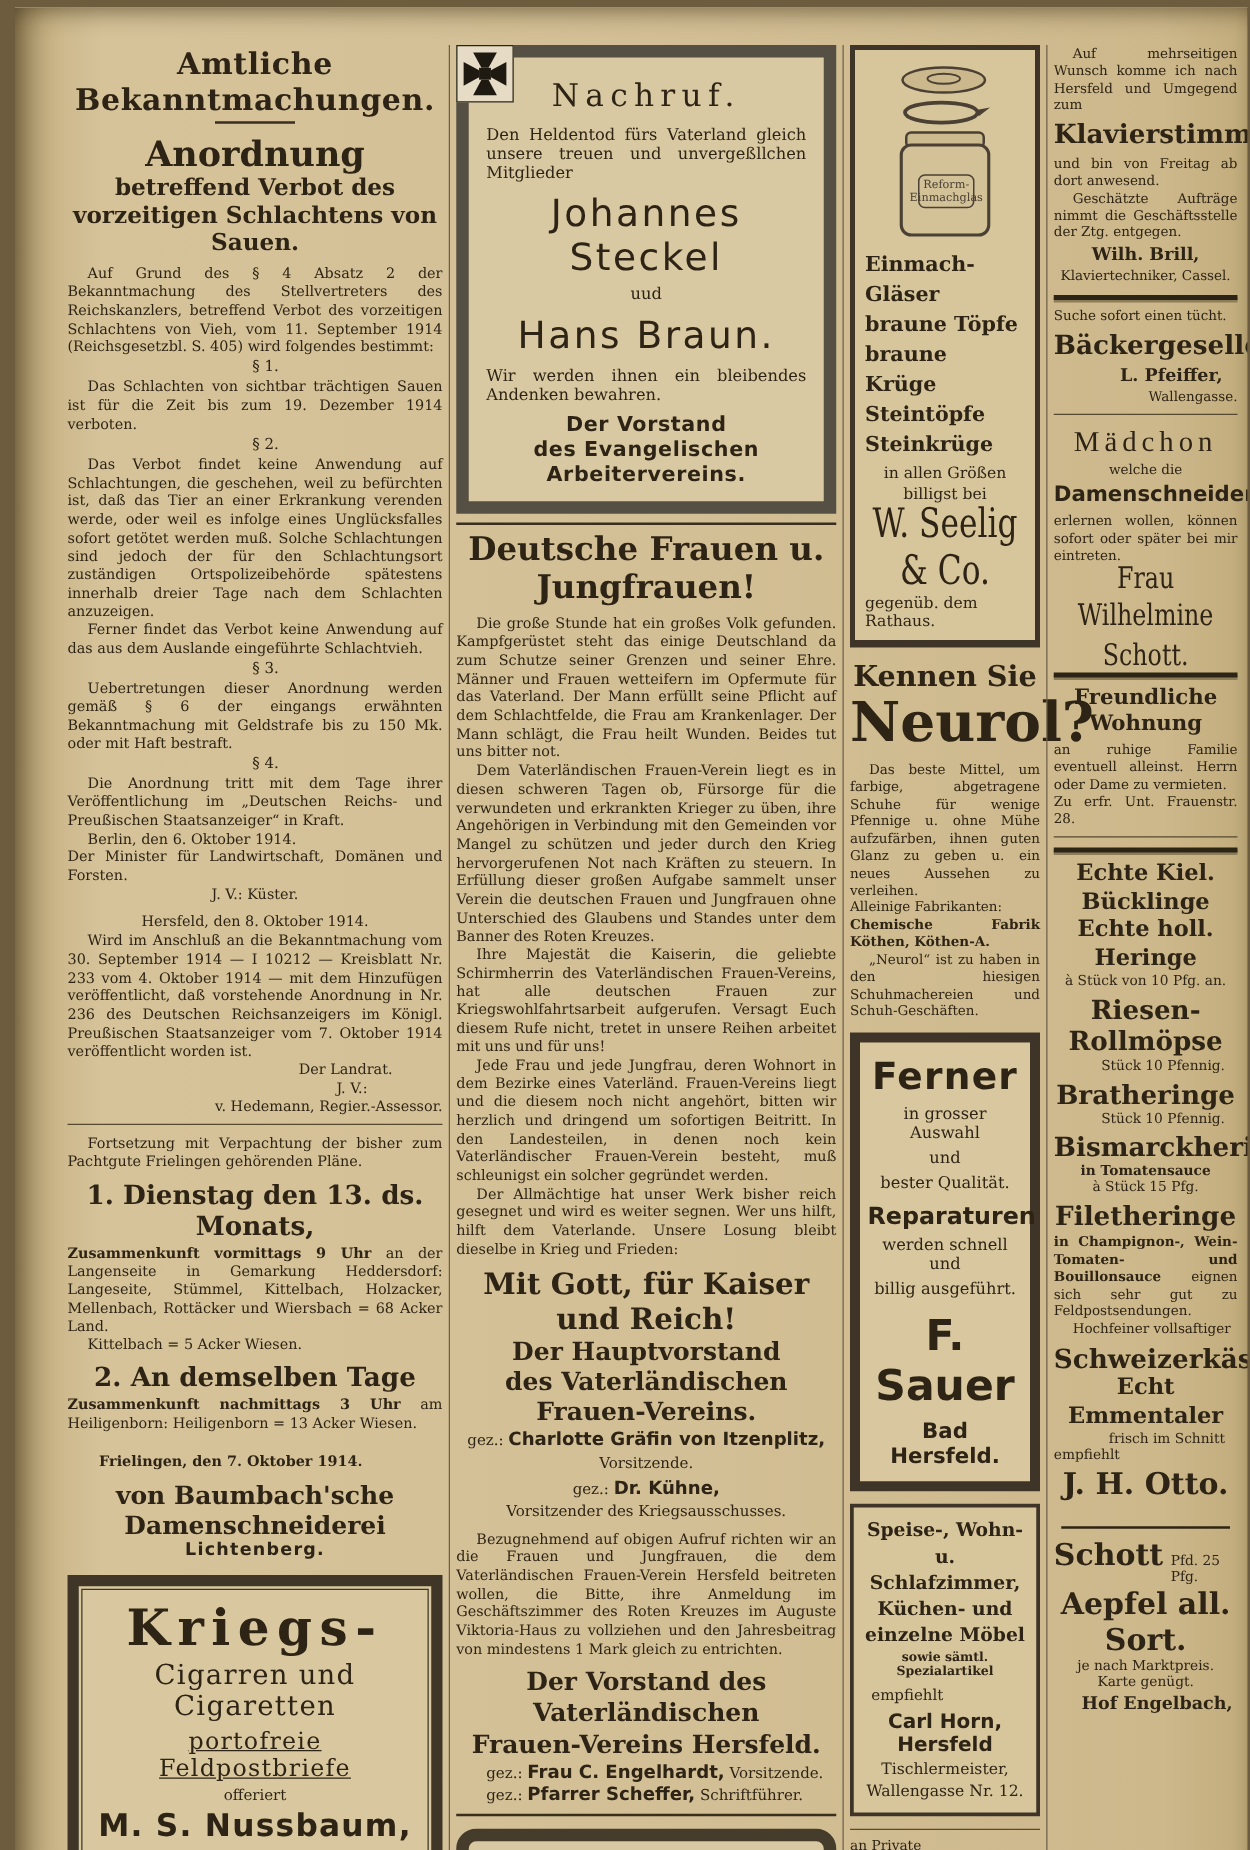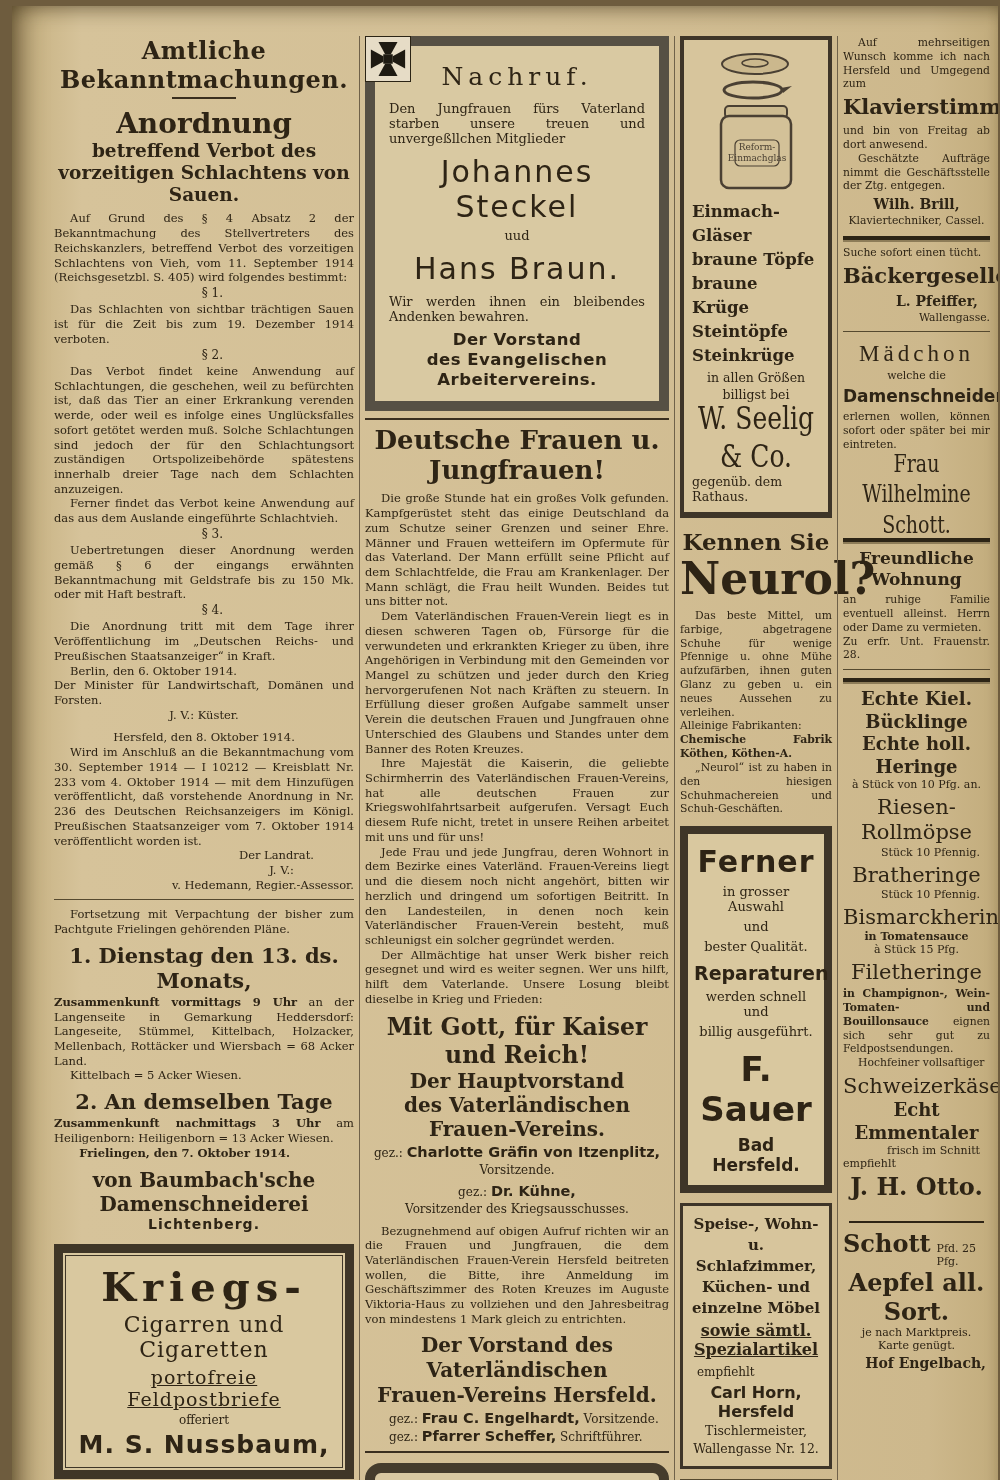--- a/index.html
+++ b/index.html
@@ -77,38 +77,38 @@
   .ad-schirme { border:8px solid #3e3528; background:#d9c89f; margin-top:10px; padding:10px 6px; text-align:center; }
   .sch-title { font-family:"DejaVu Sans", sans-serif; font-weight:bold; font-size:30px; letter-spacing:1px; }
   .sch-l { font-size:13px; margin-top:5px; }
   .sch-rep { font-family:"DejaVu Sans", sans-serif; font-weight:bold; font-size:19px; margin-top:8px; }
   .sch-name { font-family:"DejaVu Sans", sans-serif; font-weight:bold; font-size:34px; margin-top:10px; }
   .sch-city { font-family:"DejaVu Sans", sans-serif; font-weight:bold; font-size:17px; margin-top:6px; }
 
   
   .ad-horn { border:3px solid #3e3528; background:#d7c59c; margin-top:10px; padding:8px 6px; text-align:center; }
   .horn-b { font-size:15px; font-weight:bold; line-height:1.4; }
-  .horn-sp { font-size:16px; font-weight:bold; margin-top:2px;text-decoration:underline; }
+  .horn-sp { font-size:10px; font-weight:bold; margin-top:2px; }
   .horn-emp { font-size:12px; margin-top:6px; text-align:left; padding-left:8px; }
   .horn-name { font-family:"DejaVu Sans", sans-serif; font-weight:bold; font-size:16px; margin-top:4px; }
   .horn-small { font-size:12.5px; margin-top:2px; line-height:1.3; }
 
   .metall { margin-top:10px; }
   .met-row { display:flex; align-items:center; gap:4px; }
   .met-side { font-size:11px; line-height:1.15; }
 
   
   .c4h { font-size:21px; font-weight:bold; text-align:center; margin:3px 0; }
   .c4h-sm { font-size:17px; font-weight:bold; text-align:center; margin:2px 0; }
   .c4 .name-b { font-size:14px; font-weight:bold; text-align:center; margin-top:3px; }
   .maedchen-t { font-size:23px; letter-spacing:4px; text-align:center; font-family:"Liberation Serif", serif; }
   .damen { font-family:"DejaVu Sans", sans-serif; font-weight:bold; font-size:17px; text-align:center; margin:3px 0; }
   .schott { font-size:19px; text-align:center; margin-top:5px; transform:scaleY(1.25); }
   .fisch-h { font-size:18px; font-weight:bold; text-align:center; line-height:1.25; }
-  .fisch-h2 { font-size:21px; font-weight:normal; text-align:center; line-height:1.2; margin-top:4px; }
+  .fisch-h2 { font-size:21px; font-weight:bold; text-align:center; line-height:1.2; margin-top:4px; }
   .fisch-p { font-size:11px; text-align:center; }
   .fisch-pr { font-size:11px; text-align:right; padding-right:10px; }
   .otto { font-size:24px; font-weight:bold; text-align:center; border-bottom:2px solid #2e2415; padding-bottom:20px; margin:2px 6px 0; }
   .obst-row { display:flex; align-items:baseline; justify-content:center; gap:6px; margin-top:6px; }
   .obst-t { font-size:24px; font-weight:bold; }
   .obst-p { font-size:11px; }
 </style>
 </head>
 <body>
 
@@ -145,21 +145,21 @@
         <p>Fortsetzung mit Verpachtung der bisher zum Pachtgute Frielingen gehörenden Pläne.</p>
       </div>
       <h3 class="sec-head">1. Dienstag den 13. ds. Monats,</h3>
       <div class="sm">
         <p class="ni"><span class="b">Zusammenkunft vormittags 9 Uhr</span><span> an der Langenseite in Gemarkung Heddersdorf: Langeseite, Stümmel, Kittelbach, Holzacker, Mellenbach, Rottäcker und Wiersbach = 68 Acker Land.</span></p>
         <p>Kittelbach = 5 Acker Wiesen.</p>
       </div>
       <h3 class="sec-head">2. An demselben Tage</h3>
       <div class="sm">
         <p class="ni"><span class="b">Zusammenkunft nachmittags 3 Uhr</span><span> am Heiligenborn: Heiligenborn = 13 Acker Wiesen.</span></p>
-        <p style="text-indent:2.2em; margin-top:0"><span class="b">Frielingen, den 7. Oktober 1914.</span></p>
+        <p style="text-indent:2.2em; margin-top:16px"><span class="b">Frielingen, den 7. Oktober 1914.</span></p>
       </div>
       <h3 class="forst-head">von Baumbach'sche Damenschneiderei</h3>
       <div class="forst-sub">Lichtenberg.</div>
 
       <div class="ad-kriegs">
         <div class="inner">
           <div class="k1">Kriegs-</div>
           <div class="k2">Cigarren und Cigaretten</div>
           <div class="k3">portofreie Feldpostbriefe</div>
           <div class="k4">offeriert</div>
@@ -178,21 +178,21 @@
         <div class="cross-badge">
           <svg width="38" height="38" viewBox="0 0 40 40" aria-hidden="true">
             <polygon points="10,2 30,2 23,15 17,15" fill="#1e1a12"></polygon>
             <polygon points="38,10 38,30 25,23 25,17" fill="#1e1a12"></polygon>
             <polygon points="30,38 10,38 17,25 23,25" fill="#1e1a12"></polygon>
             <polygon points="2,30 2,10 15,17 15,23" fill="#1e1a12"></polygon>
             <rect x="15" y="15" width="10" height="10" fill="#1e1a12"></rect>
           </svg>
         </div>
         <div class="n-title">Nachruf.</div>
-        <div class="n-intro">Den Jungfrauen fürs Vaterland starben unsere treuen und unvergeßllchen Mitglieder</div>
+        <div class="n-intro">Den Heldentod fürs Vaterland gleich unsere treuen und unvergeßllchen Mitglieder</div>
         <div class="n-name">Johannes Steckel</div>
         <div class="n-und">uud</div>
         <div class="n-name">Hans Braun.</div>
         <div class="n-close">Wir werden ihnen ein bleibendes Andenken bewahren.</div>
         <div class="n-sig">
           <div>Der Vorstand</div>
           <div>des Evangelischen Arbeitervereins.</div>
         </div>
       </div>
 

